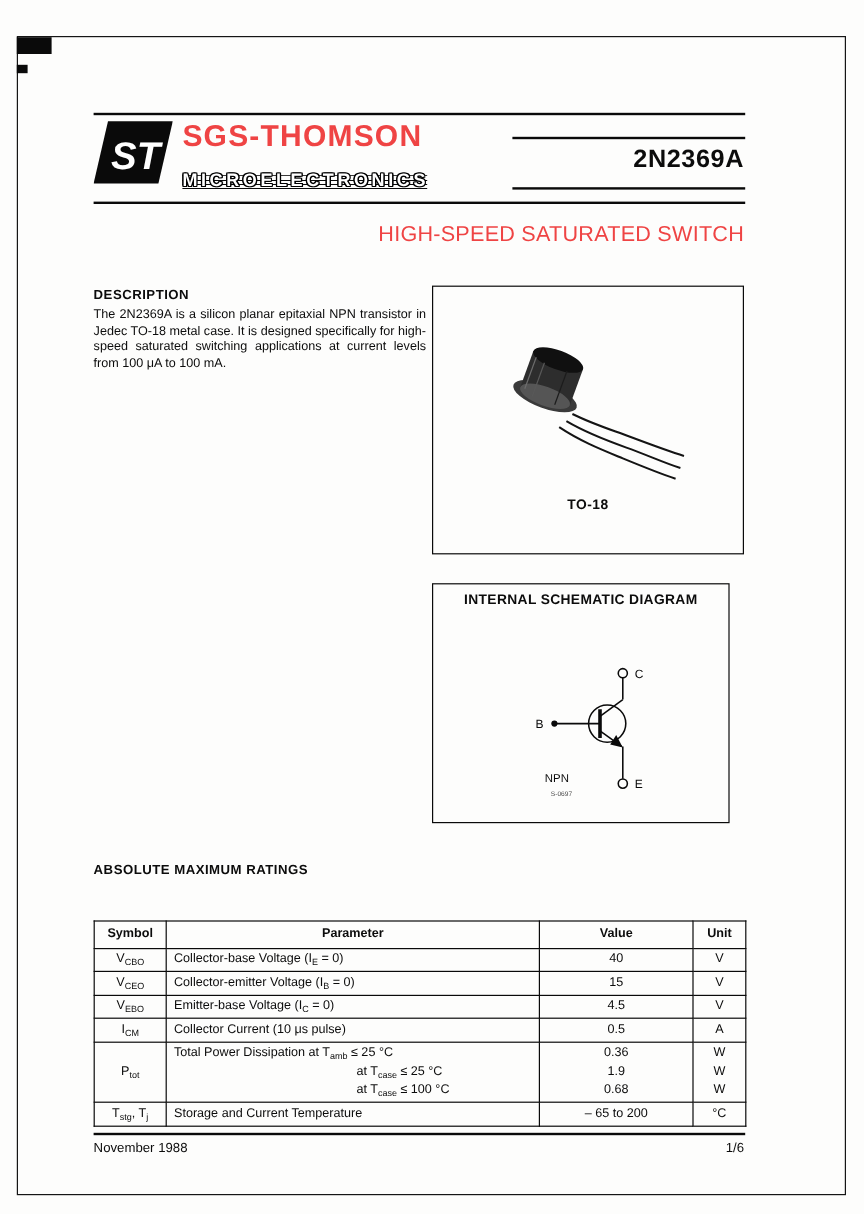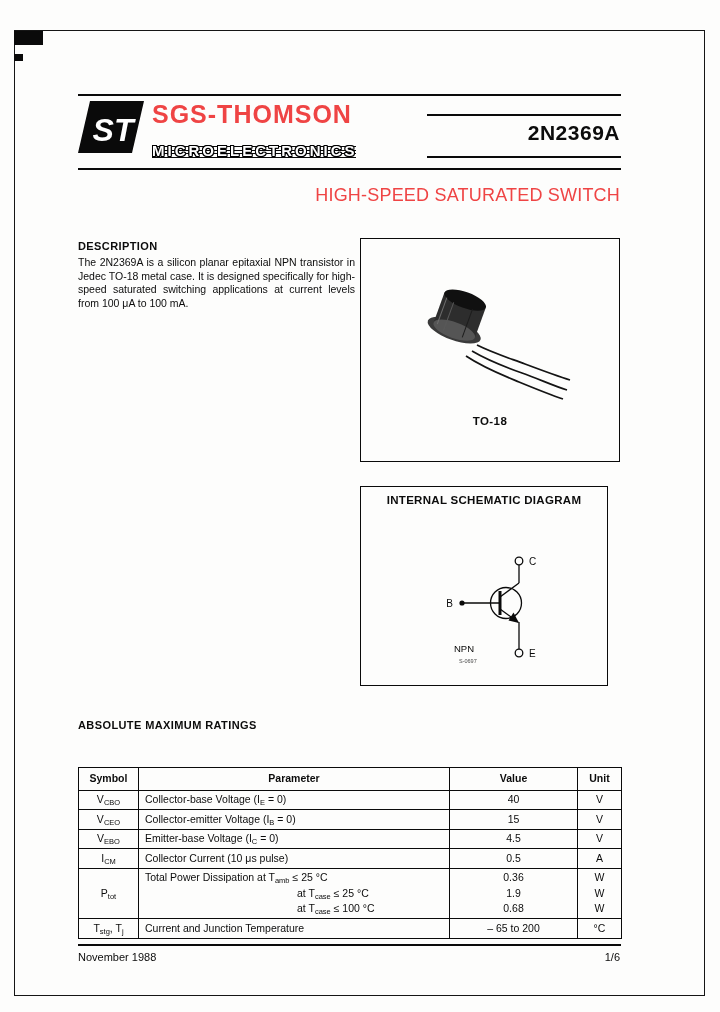--- a/index.html
+++ b/index.html
@@ -207,21 +207,21 @@
           </td>
           <td class="c-unit">
             <div>W</div>
             <div>W</div>
             <div>W</div>
           </td>
         </tr>
         <tr>
           <td class="c-sym"><span>T</span><sub>stg</sub><span>, T</span><sub>j</sub></td>
           <td class="c-par">
-            <div><span>Current and Junction Temperature</span></div>
+            <div><span>Storage and Current Temperature</span></div>
           </td>
           <td class="c-val">
             <div>– 65 to 200</div>
           </td>
           <td class="c-unit">
             <div>°C</div>
           </td>
         </tr>
       </tbody>
   </table>

